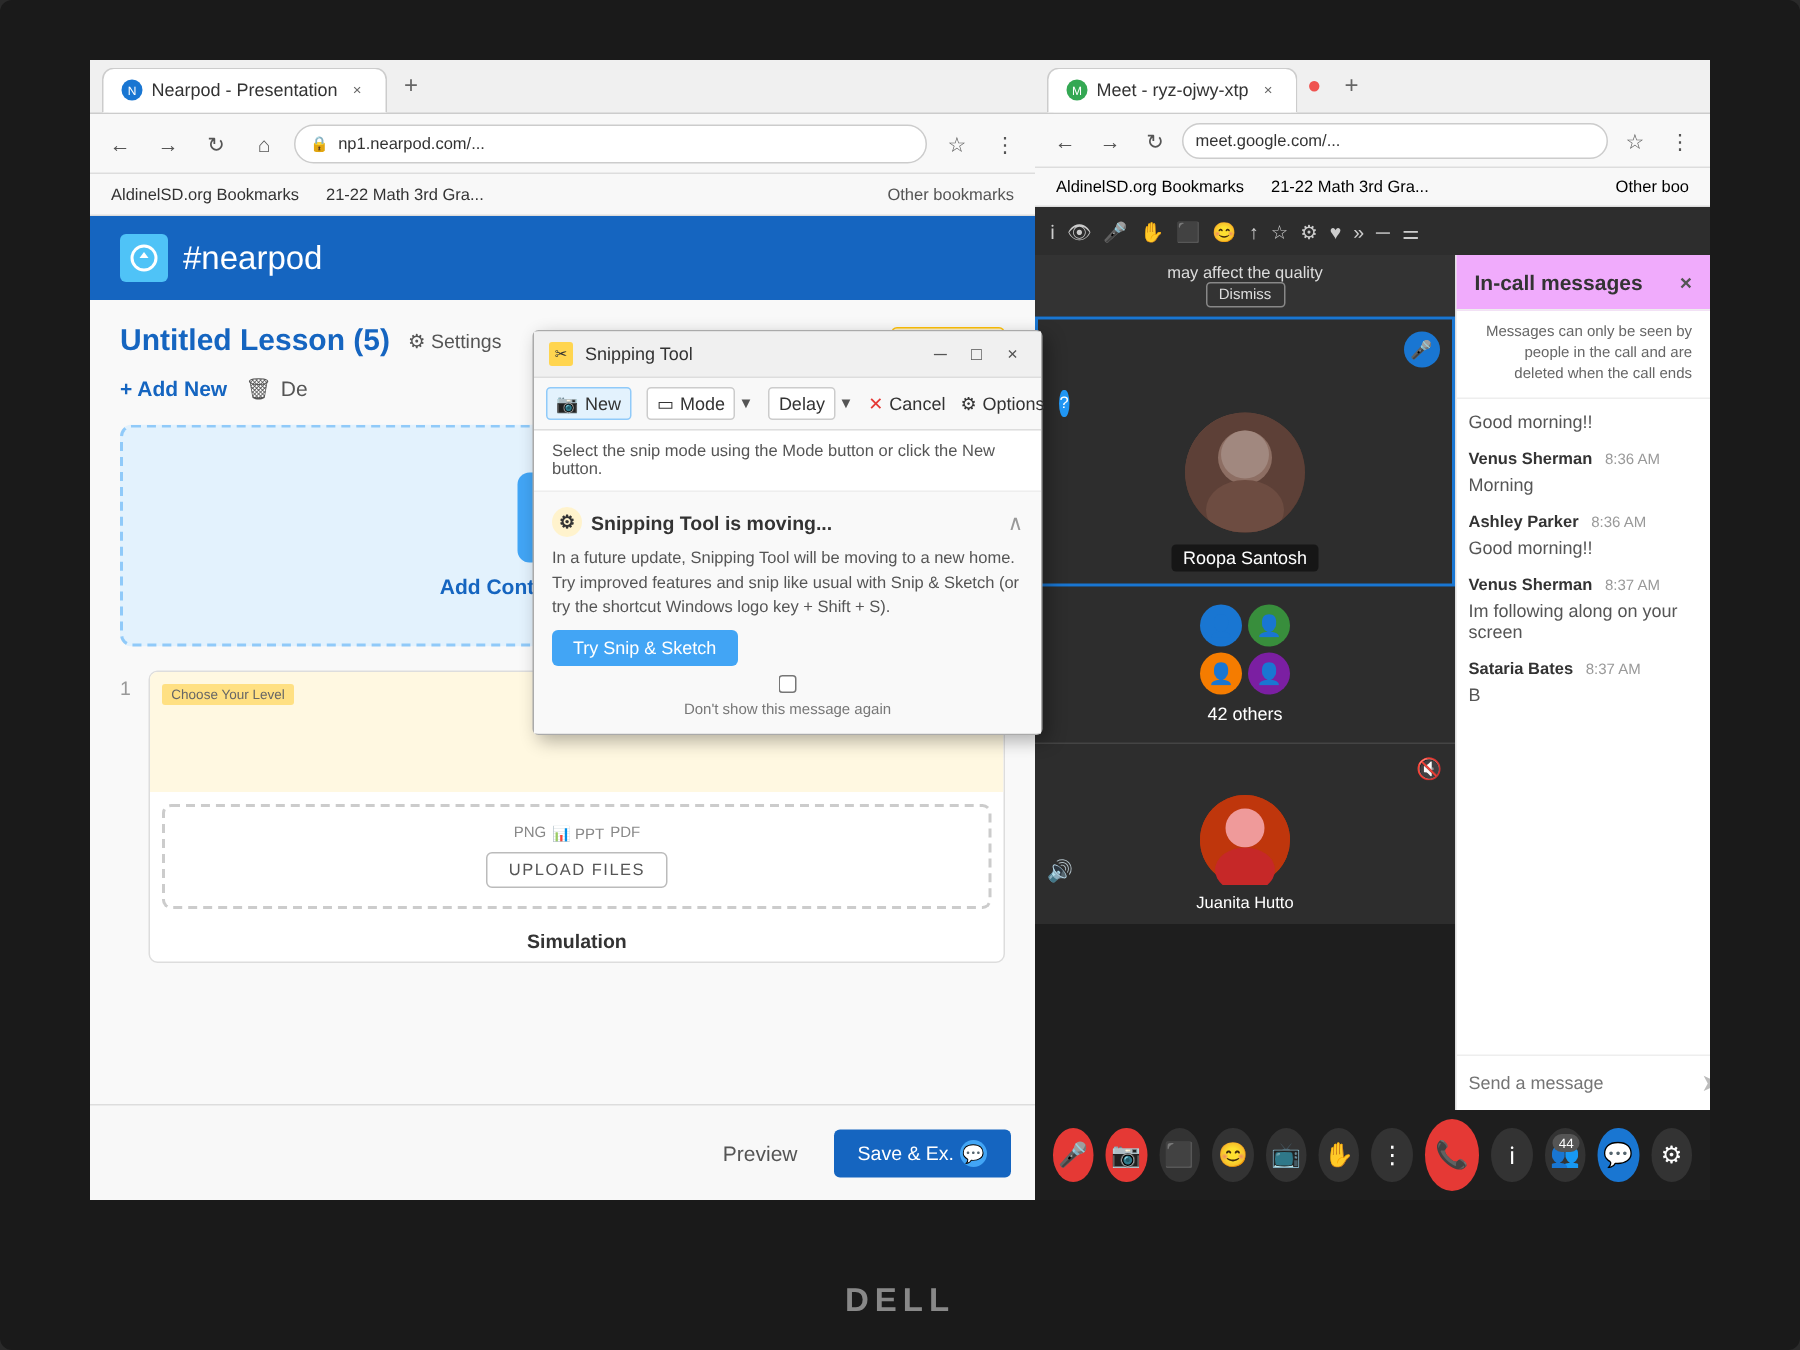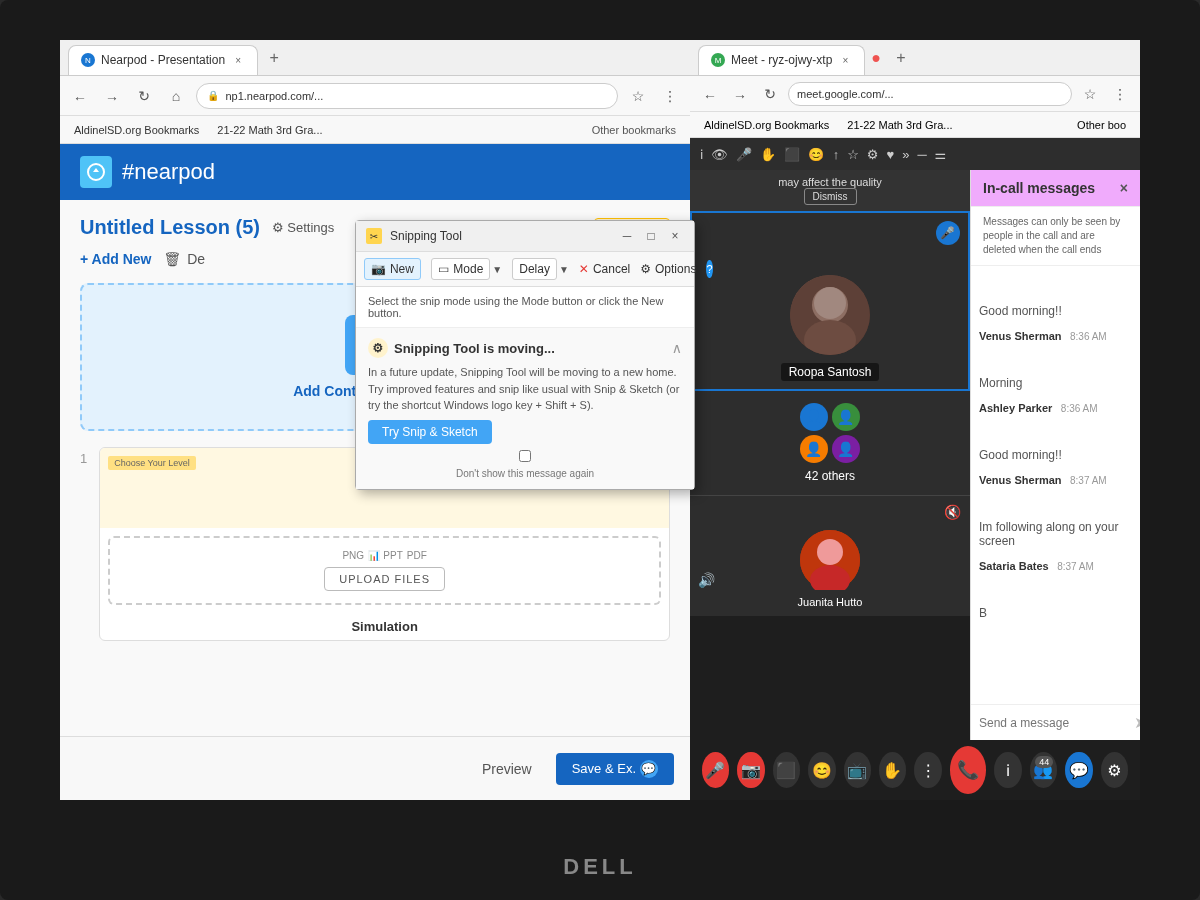--- a/index.html
+++ b/index.html
@@ -632,21 +632,21 @@
       align-items: center;
       justify-content: space-between;
     }
 
     .chat-subtitle {
       padding: 8px 12px;
       font-size: 10px;
       color: #666;
       border-bottom: 1px solid #eee;
       line-height: 1.4;
-      text-align: left;
+      text-align: right;
     }
 
     .chat-messages {
       flex: 1;
       overflow-y: auto;
       padding: 8px;
       display: flex;
       flex-direction: column;
       gap: 8px;
     }
@@ -665,21 +665,20 @@
 
     .chat-time {
       font-size: 10px;
       color: #999;
       margin-left: 4px;
     }
 
     .chat-text {
       font-size: 12px;
       color: #555;
-      margin-top: 30px;
     }
 
     .chat-input-area {
       padding: 8px;
       border-top: 1px solid #eee;
       display: flex;
       align-items: center;
     }
 
     .chat-input {

